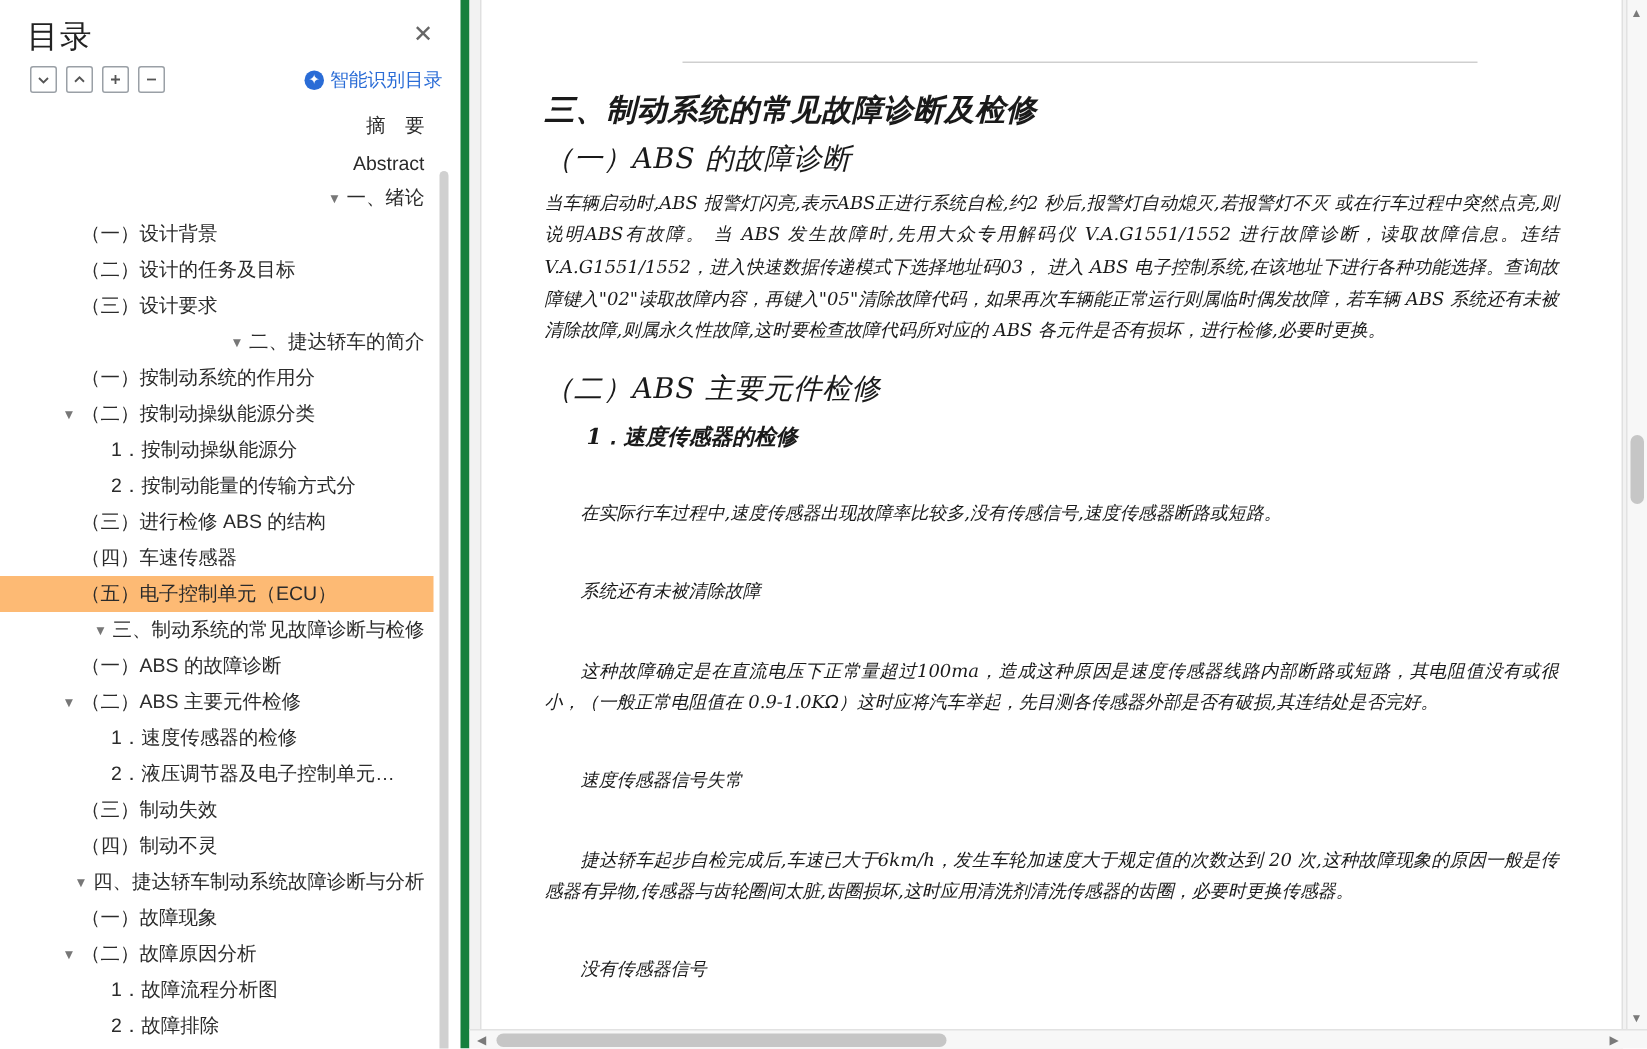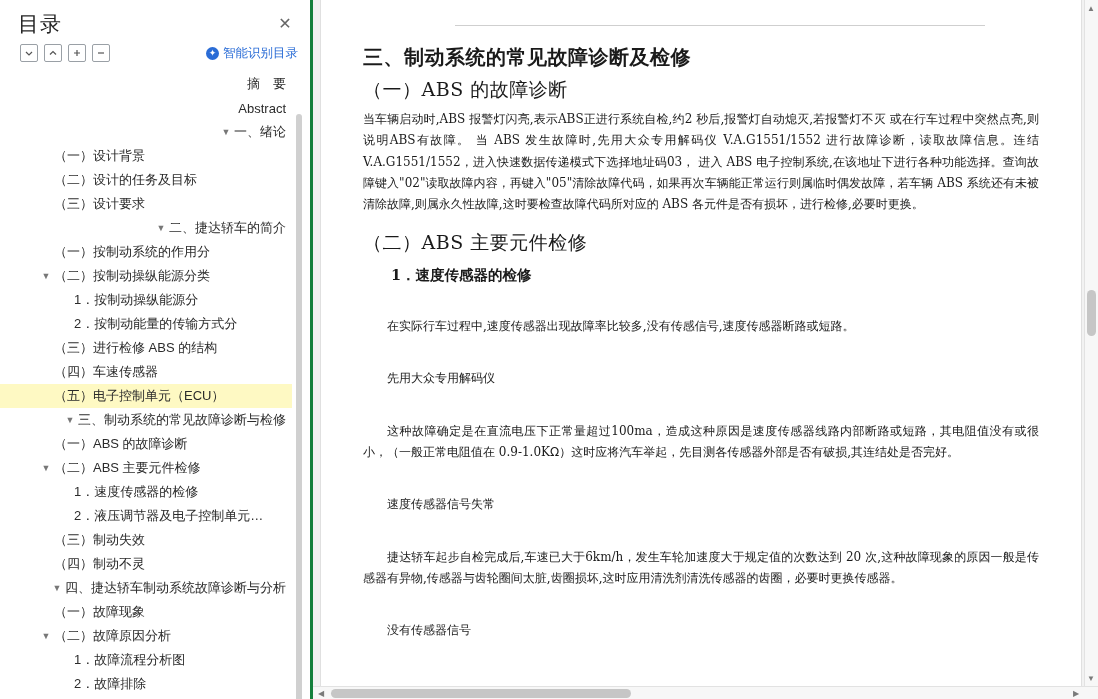--- a/index.html
+++ b/index.html
@@ -15,21 +15,21 @@
     width: 1098px; height: 699px;
     display: flex;
     background: #ffffff;
   }
 
   
   .sidebar {
     width: 313px;
     height: 699px;
     background: #ffffff;
-    border-right: 3px solid #15803d;
+    border-right: 6px solid #15803d;
     display: flex;
     flex-direction: column;
     position: relative;
   }
   .sidebar-header {
     display: flex;
     align-items: center;
     justify-content: space-between;
     padding: 10px 14px 2px 18px;
   }
@@ -89,21 +89,21 @@
   .toc-item {
     display: flex;
     align-items: center;
     height: 24px;
     font-size: 13px;
     color: #2b2b2b;
     cursor: pointer;
     white-space: nowrap;
     padding-right: 6px;
   }
-  .toc-item.selected { background: #fef9c3; }
+  .toc-item.selected { background: #fdba74; }
   .toc-arrow {
     width: 16px;
     min-width: 16px;
     display: inline-flex;
     align-items: center;
     justify-content: center;
     color: #777;
     font-size: 9px;
   }
   .toc-label { overflow: hidden; text-overflow: ellipsis; }
@@ -137,21 +137,22 @@
     overflow: hidden;
   }
   .page {
     position: absolute;
     left: 8px;
     top: 0;
     width: 760px;
     min-height: 699px;
     background: #ffffff;
     box-shadow: 0 0 0 1px #e0e0e0;
-    padding: 0 24px;
+    padding: 16px 24px;
+    font-style: italic;
   }
   .page-top-frag {
     height: 26px;
     border-bottom: 1px solid #cfcfcf;
     margin: 0 72px 0 110px;
   }
   .doc-body {
     padding: 10px 18px 0 18px;
     font-family: "DejaVu Serif", "Liberation Serif", serif;
     color: #1a1a1a;
@@ -401,21 +402,21 @@
   <div class="doc-area">
     <div class="page">
       <div class="page-top-frag"></div>
       <div class="doc-body">
         <div class="h-sec">三、制动系统的常见故障诊断及检修</div>
         <div class="h-sub">（一）ABS 的故障诊断</div>
         <p class="para">当车辆启动时,ABS 报警灯闪亮,表示ABS正进行系统自检,约2 秒后,报警灯自动熄灭,若报警灯不灭 或在行车过程中突然点亮,则说明ABS有故障。 当 ABS 发生故障时,先用大众专用解码仪 V.A.G1551/1552 进行故障诊断，读取故障信息。连结 V.A.G1551/1552，进入快速数据传递模式下选择地址码03， 进入 ABS 电子控制系统,在该地址下进行各种功能选择。查询故障键入"02"读取故障内容，再键入"05"清除故障代码，如果再次车辆能正常运行则属临时偶发故障，若车辆 ABS 系统还有未被清除故障,则属永久性故障,这时要检查故障代码所对应的 ABS 各元件是否有损坏，进行检修,必要时更换。</p>
         <div class="h-sub2">（二）ABS 主要元件检修</div>
         <div class="h-item">1．速度传感器的检修</div>
         <p class="para indent">在实际行车过程中,速度传感器出现故障率比较多,没有传感信号,速度传感器断路或短路。</p>
-        <p class="para indent">先用大众专用解码仪</p>
+        <p class="para indent">系统还有未被清除故障</p>
         <p class="para indent">
           <span>这种故障确定是在直流电压下正常量超过100ma，造成这种原因是速度传感器线路内部断路或短路，其电阻值没有或很小，（一般正常电阻值在 0.9-1.0K</span><span class="ohm">Ω</span><span>）这时应将汽车举起，先目测各传感器外部是否有破损,其连结处是否完好。</span>
         </p>
         <p class="para indent">速度传感器信号失常</p>
         <p class="para indent">捷达轿车起步自检完成后,车速已大于6km/h，发生车轮加速度大于规定值的次数达到 20 次,这种故障现象的原因一般是传感器有异物,传感器与齿轮圈间太脏,齿圈损坏,这时应用清洗剂清洗传感器的齿圈，必要时更换传感器。</p>
         <p class="para indent">没有传感器信号</p>
       </div>
     </div>
 
     <div class="doc-vscroll">

